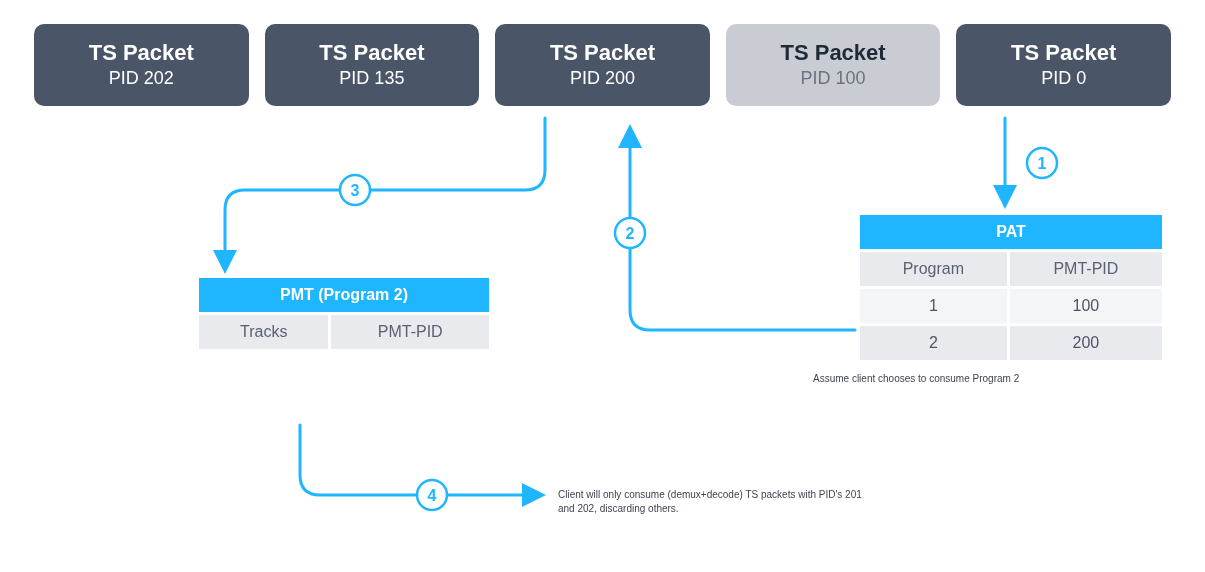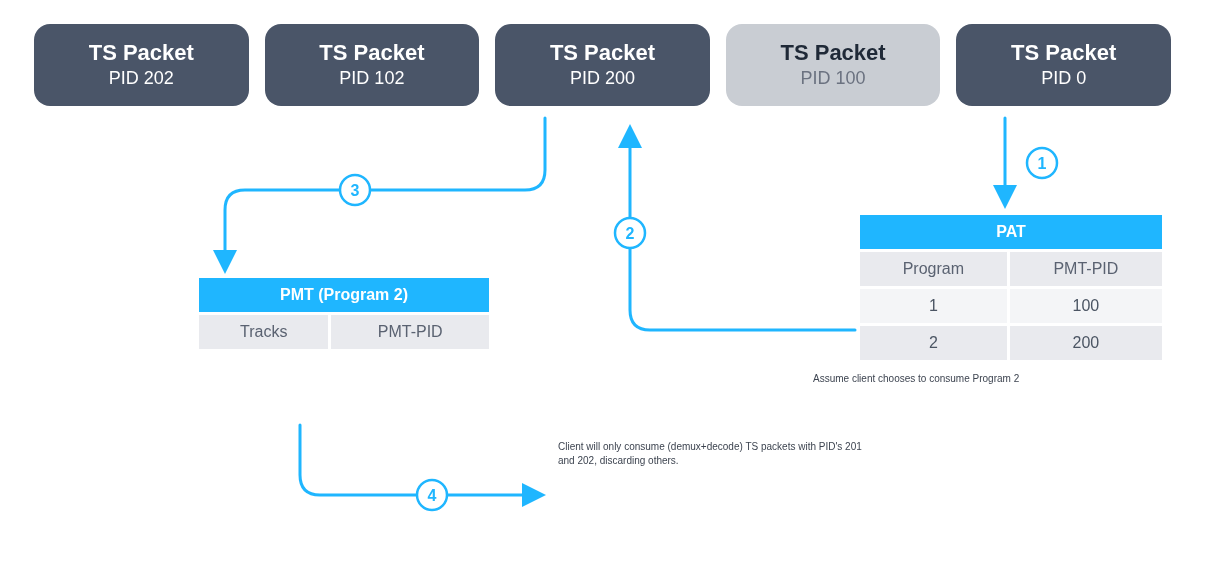--- a/index.html
+++ b/index.html
@@ -31,21 +31,21 @@
     position: absolute;
     top: 24px;
     left: 34px;
     right: 34px;
     display: flex;
     gap: 16px;
   }
   .packet {
     flex: 1 1 0;
     height: 82px;
-    border-radius: 16px;
+    border-radius: 10px;
     display: flex;
     flex-direction: column;
     align-items: center;
     justify-content: center;
     padding: 6px 8px;
     text-align: center;
   }
   .packet.dark { background: var(--slate); color: #fff; }
   .packet.light { background: var(--grey-packet); color: #1f2937; }
   .packet .title { font-weight: 700; font-size: 22px; line-height: 1.1; }
@@ -82,21 +82,21 @@
   #pat-table { top: 215px; left: 860px; width: 302px; }
   #pmt-table { top: 278px; left: 199px; width: 290px; }
 
   .caption {
     position: absolute;
     font-size: 10px;
     color: #3d4450;
     line-height: 1.4;
   }
   #caption-pat { top: 372px; left: 813px; width: 380px; }
-  #caption-final { top: 440px; left: 558px; width: 310px; }
+  #caption-final { top: 488px; left: 558px; width: 310px; }
 
   
   svg.overlay {
     position: absolute;
     top: 0; left: 0;
     width: 1205px; height: 572px;
     pointer-events: none;
   }
   .arrow-path {
     fill: none;
@@ -120,21 +120,21 @@
 </head>
 <body>
 
 <div class="packet-row">
   <div class="packet dark">
     <div class="title">TS Packet</div>
     <div class="pid">PID 202</div>
   </div>
   <div class="packet dark">
     <div class="title">TS Packet</div>
-    <div class="pid">PID 102</div>
+    <div class="pid">PID 135</div>
   </div>
   <div class="packet dark">
     <div class="title">TS Packet</div>
     <div class="pid">PID 200</div>
   </div>
   <div class="packet light">
     <div class="title">TS Packet</div>
     <div class="pid">PID 100</div>
   </div>
   <div class="packet dark">

